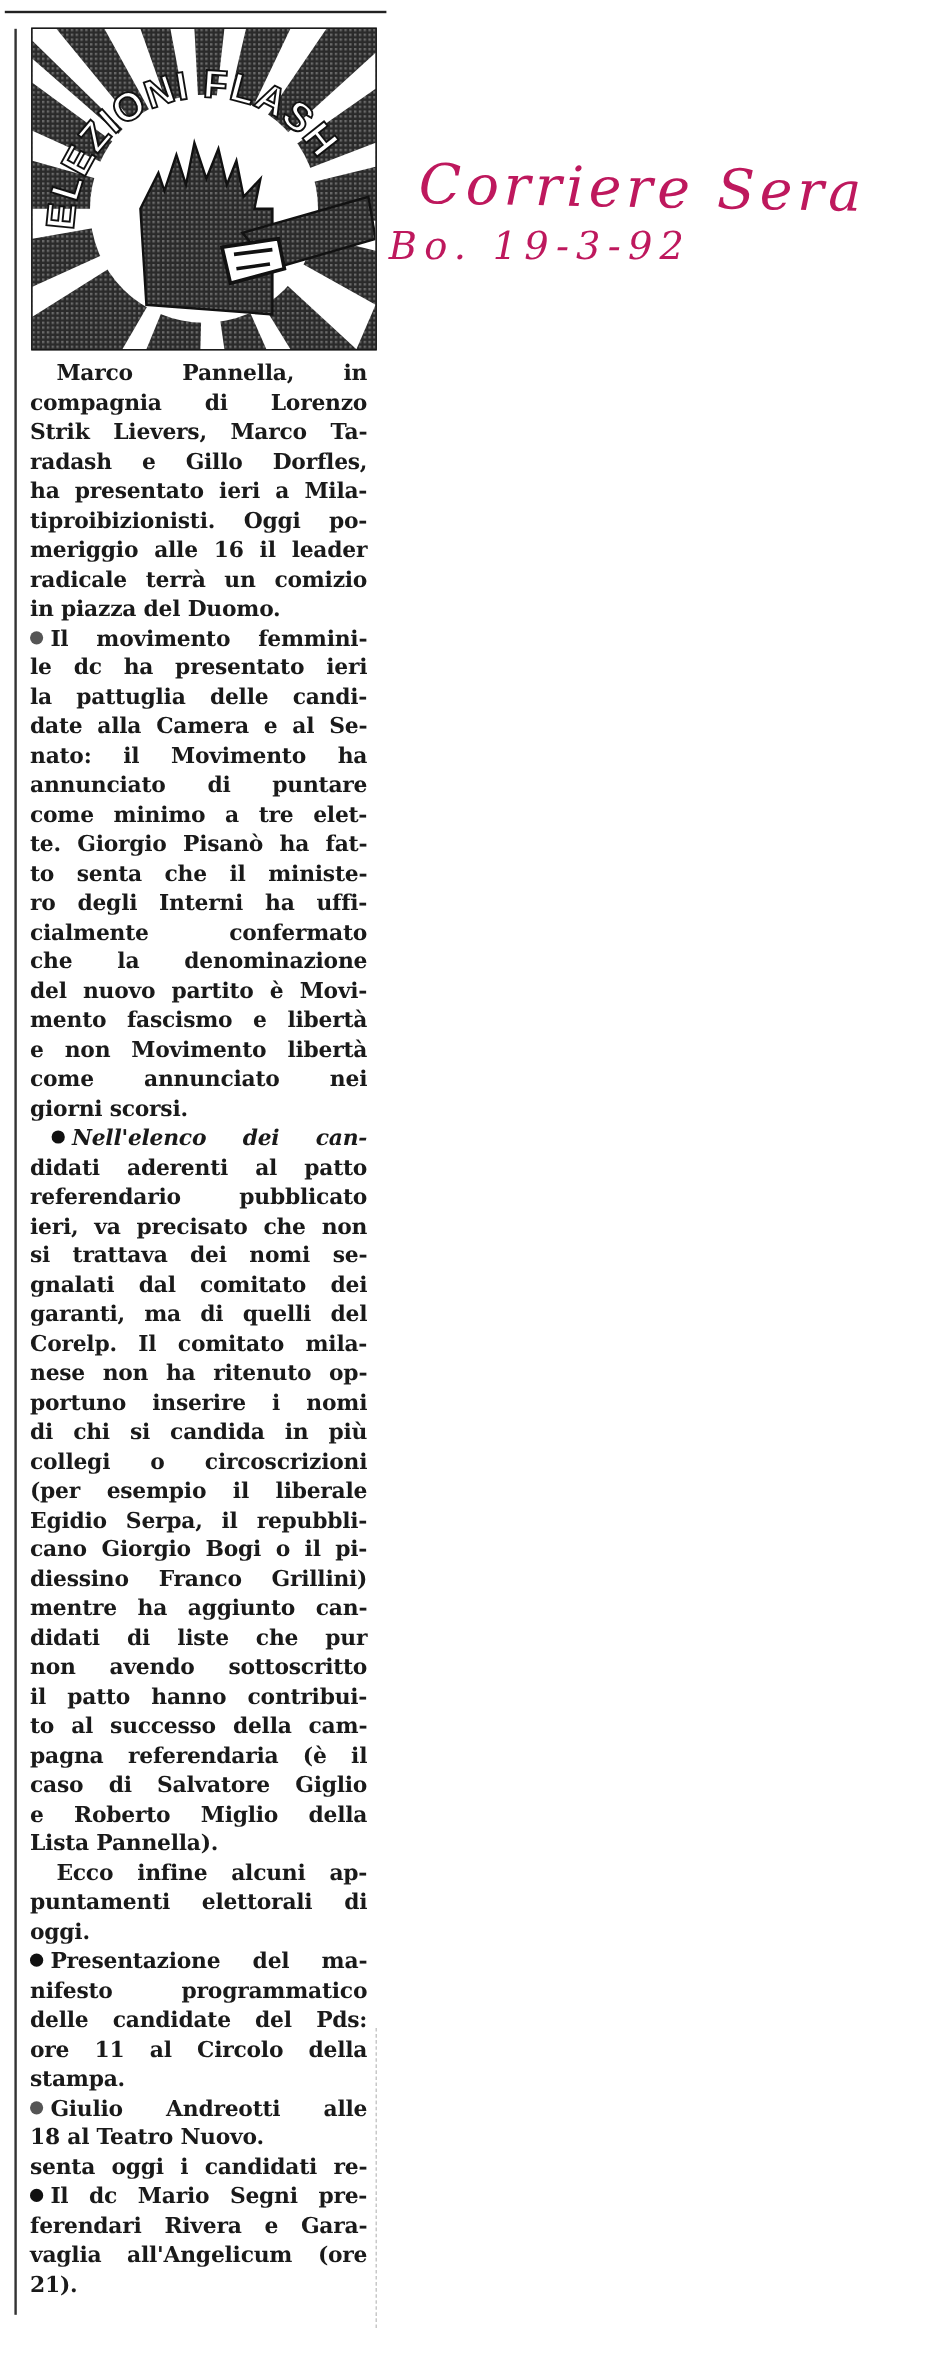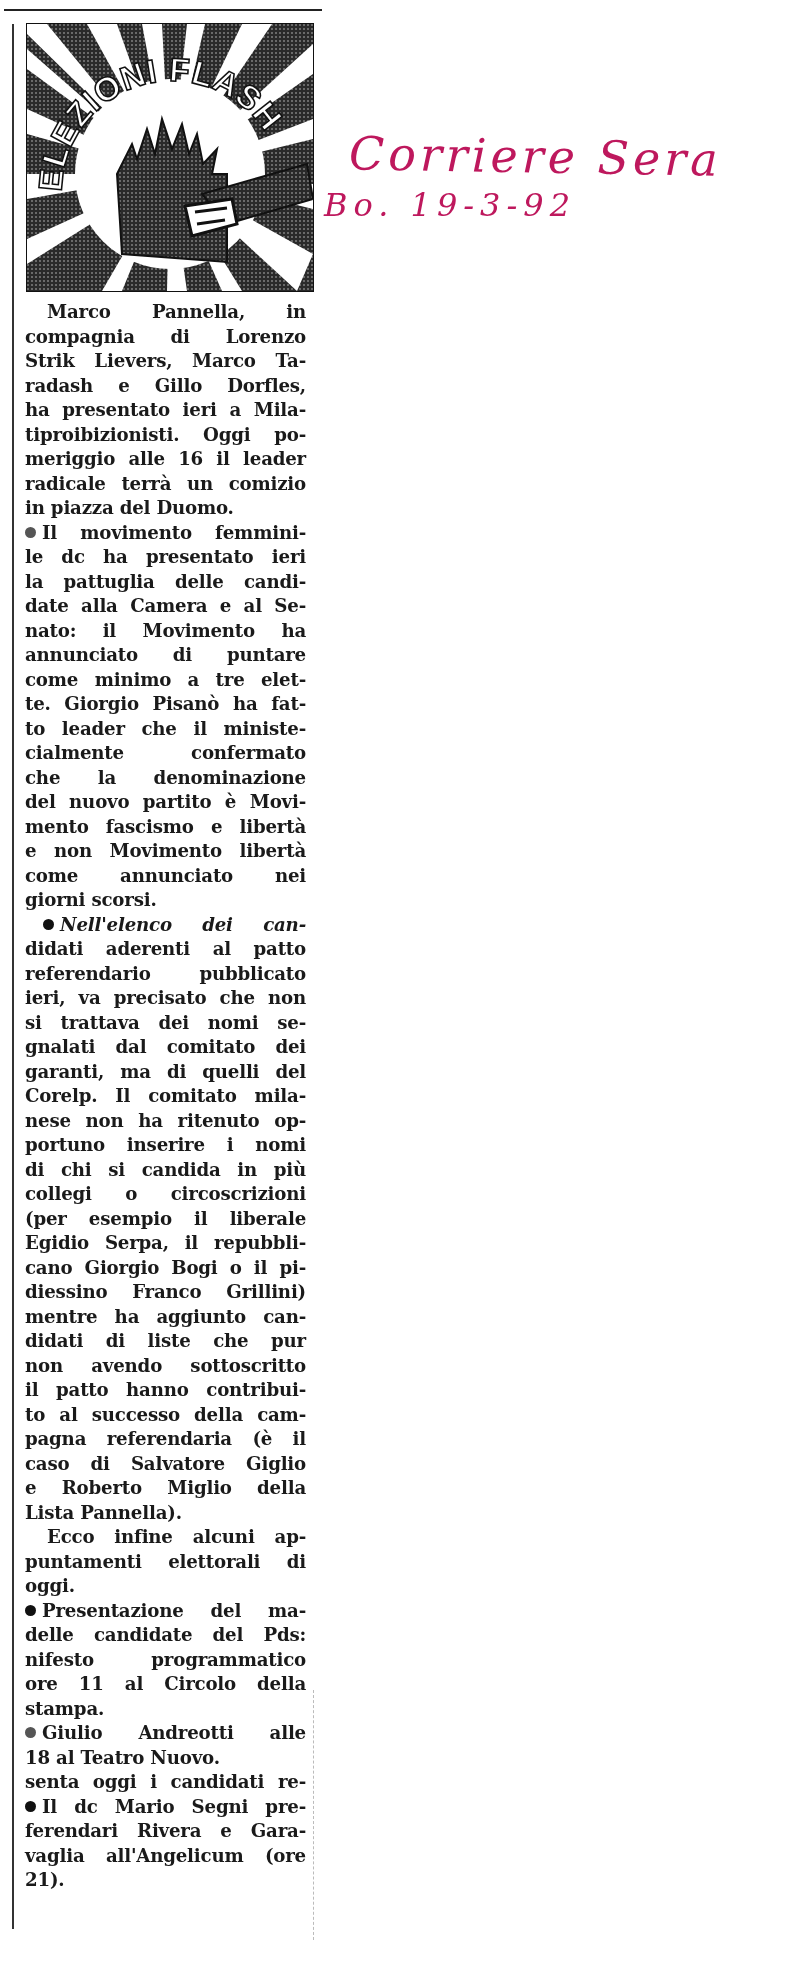--- a/index.html
+++ b/index.html
@@ -104,21 +104,22 @@
     </p>
     <p>
       <span class="line"><span class="bullet grey"></span>Il movimento femmini-</span>
       <span class="line">le dc ha presentato ieri</span>
       <span class="line">la pattuglia delle candi-</span>
       <span class="line">date alla Camera e al Se-</span>
       <span class="line">nato: il Movimento ha</span>
       <span class="line">annunciato di puntare</span>
       <span class="line">come minimo a tre elet-</span>
       <span class="line">te. Giorgio Pisanò ha fat-</span>
-      <span class="line">to leader che il ministe-</span>
+      <span class="line">to senta che il ministe-</span>
+      <span class="line">ro degli Interni ha uffi-</span>
       <span class="line">cialmente confermato</span>
       <span class="line">che la denominazione</span>
       <span class="line">del nuovo partito è Movi-</span>
       <span class="line">mento fascismo e libertà</span>
       <span class="line">e non Movimento libertà</span>
       <span class="line">come annunciato nei</span>
       <span class="line last">giorni scorsi.</span>
     </p>
     <p>
       <span class="line" style="padding-left: 18px; font-style: italic;"><span class="bullet"></span>Nell'elenco dei can-</span>
@@ -147,22 +148,22 @@
       <span class="line">e Roberto Miglio della</span>
       <span class="line last">Lista Pannella).</span>
     </p>
     <p>
       <span class="line" style="padding-left: 22px;">Ecco infine alcuni ap-</span>
       <span class="line">puntamenti elettorali di</span>
       <span class="line last">oggi.</span>
     </p>
     <p>
       <span class="line"><span class="bullet"></span>Presentazione del ma-</span>
+      <span class="line">nifesto programmatico</span>
       <span class="line">delle candidate del Pds:</span>
-      <span class="line">nifesto programmatico</span>
       <span class="line">ore 11 al Circolo della</span>
       <span class="line last">stampa.</span>
     </p>
     <p>
       <span class="line"><span class="bullet grey"></span>Giulio Andreotti alle</span>
       <span class="line last">18 al Teatro Nuovo.</span>
     </p>
     <p>
       <span class="line">senta oggi i candidati re-</span>
       <span class="line"><span class="bullet"></span>Il dc Mario Segni pre-</span>

